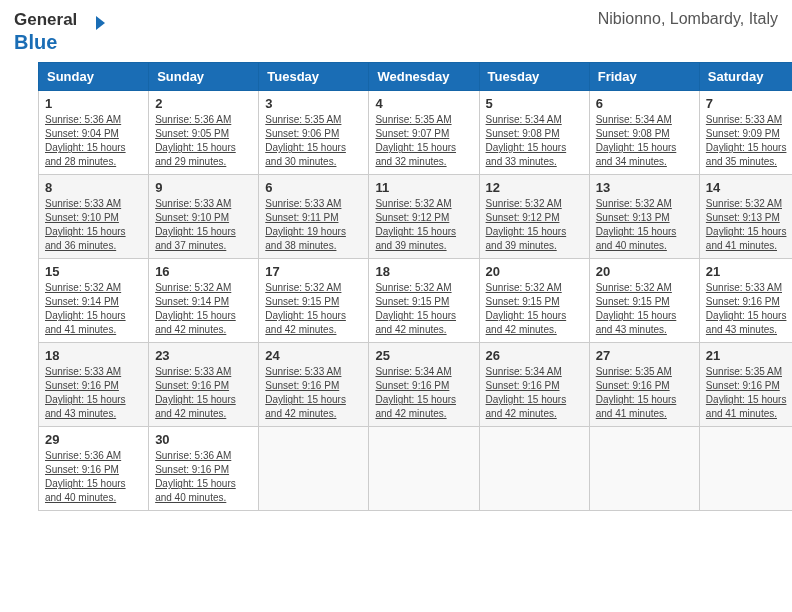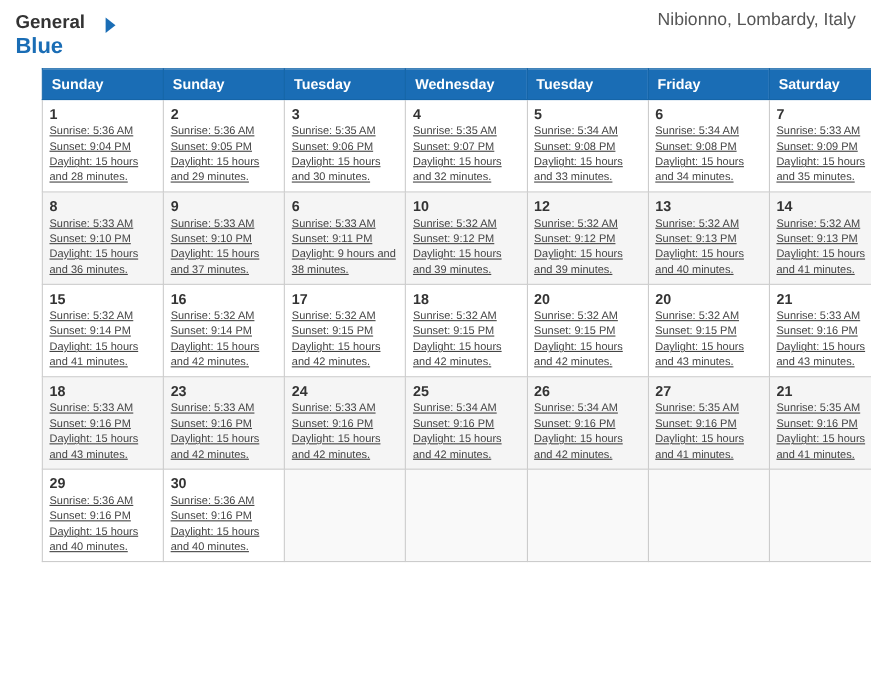--- a/index.html
+++ b/index.html
@@ -164,24 +164,24 @@
         <td>
           <span class="day-number">8</span>
           <div class="day-info"><span>Sunrise: 5:33 AM</span><br><span>Sunset: 9:10 PM</span><br><span>Daylight: 15 hours and 36 minutes.</span></div>
         </td>
         <td>
           <span class="day-number">9</span>
           <div class="day-info"><span>Sunrise: 5:33 AM</span><br><span>Sunset: 9:10 PM</span><br><span>Daylight: 15 hours and 37 minutes.</span></div>
         </td>
         <td>
           <span class="day-number">6</span>
-          <div class="day-info"><span>Sunrise: 5:33 AM</span><br><span>Sunset: 9:11 PM</span><br><span>Daylight: 9 hours and 38 minutes.</span></div>
-        </td>
-        <td>
-          <span class="day-number">10</span>
+          <div class="day-info"><span>Sunrise: 5:33 AM</span><br><span>Sunset: 9:11 PM</span><br><span>Daylight: 19 hours and 38 minutes.</span></div>
+        </td>
+        <td>
+          <span class="day-number">11</span>
           <div class="day-info"><span>Sunrise: 5:32 AM</span><br><span>Sunset: 9:12 PM</span><br><span>Daylight: 15 hours and 39 minutes.</span></div>
         </td>
         <td>
           <span class="day-number">12</span>
           <div class="day-info"><span>Sunrise: 5:32 AM</span><br><span>Sunset: 9:12 PM</span><br><span>Daylight: 15 hours and 39 minutes.</span></div>
         </td>
         <td>
           <span class="day-number">13</span>
           <div class="day-info"><span>Sunrise: 5:32 AM</span><br><span>Sunset: 9:13 PM</span><br><span>Daylight: 15 hours and 40 minutes.</span></div>
         </td>

